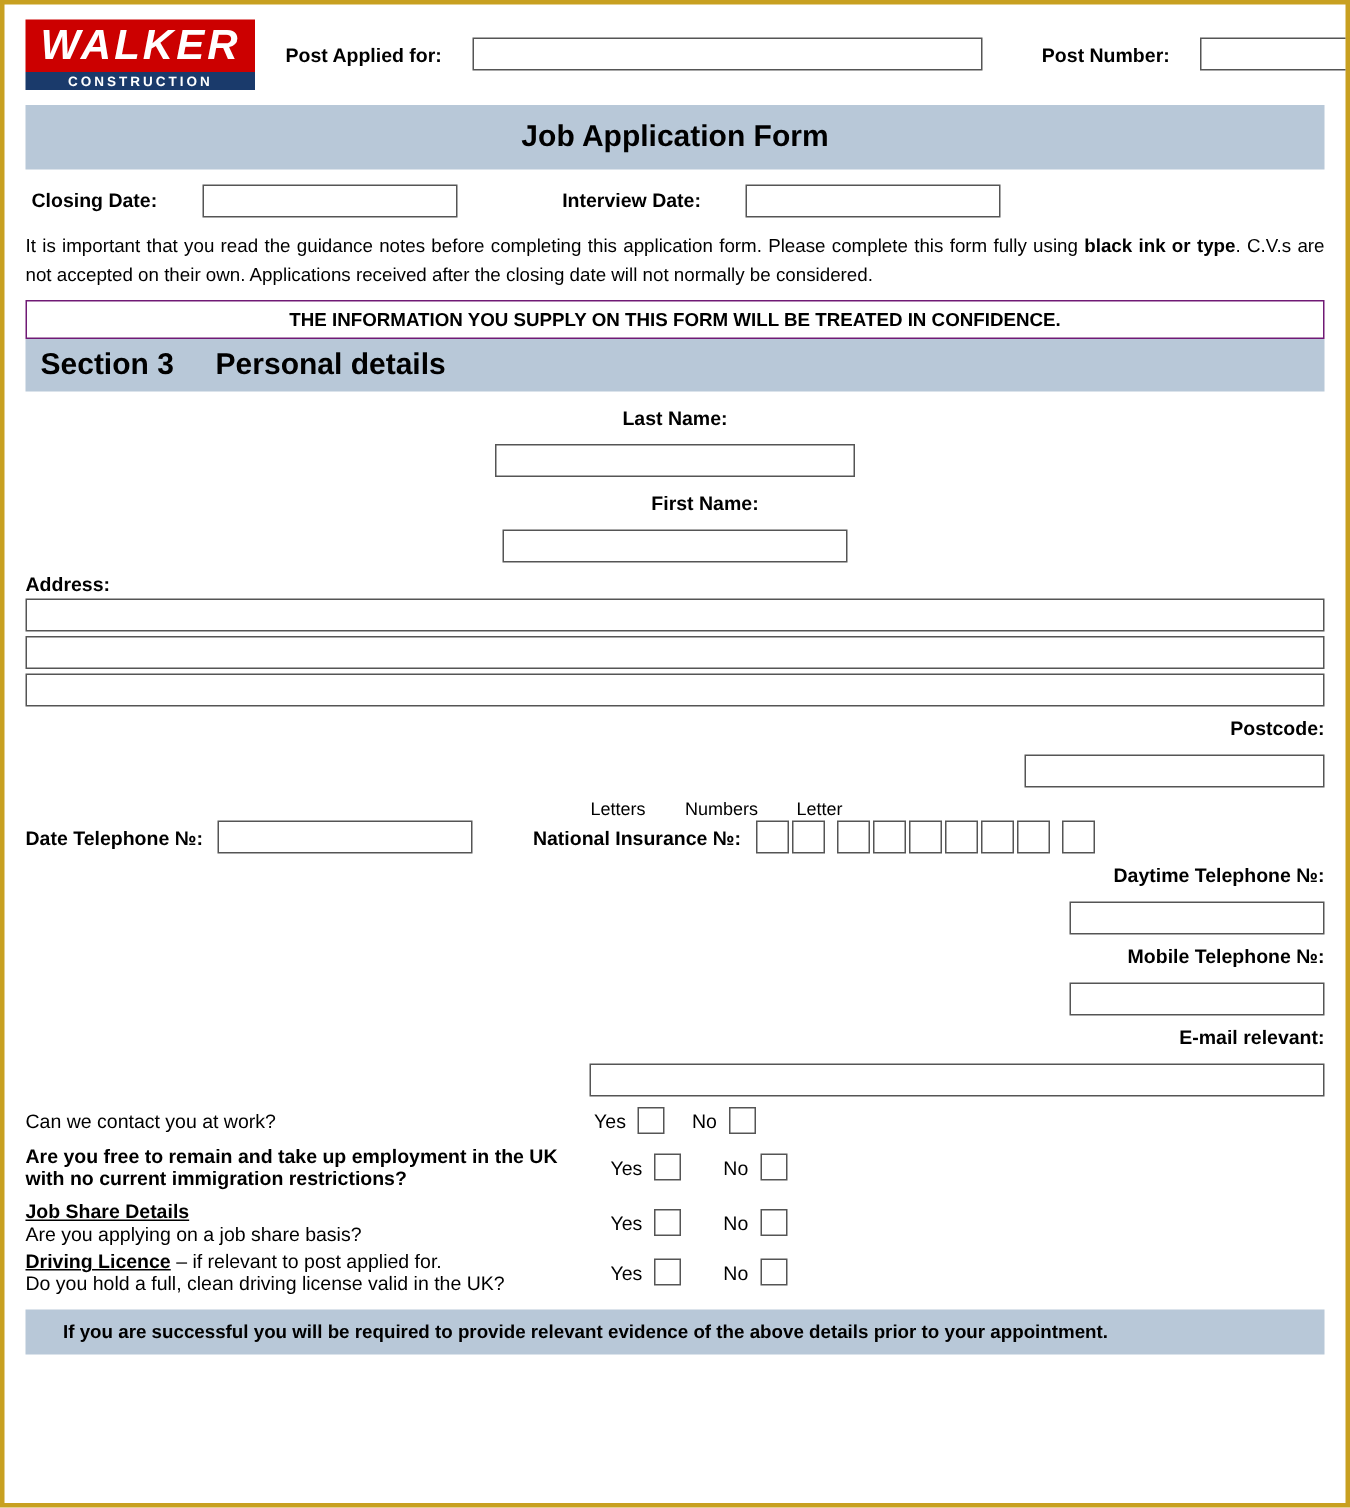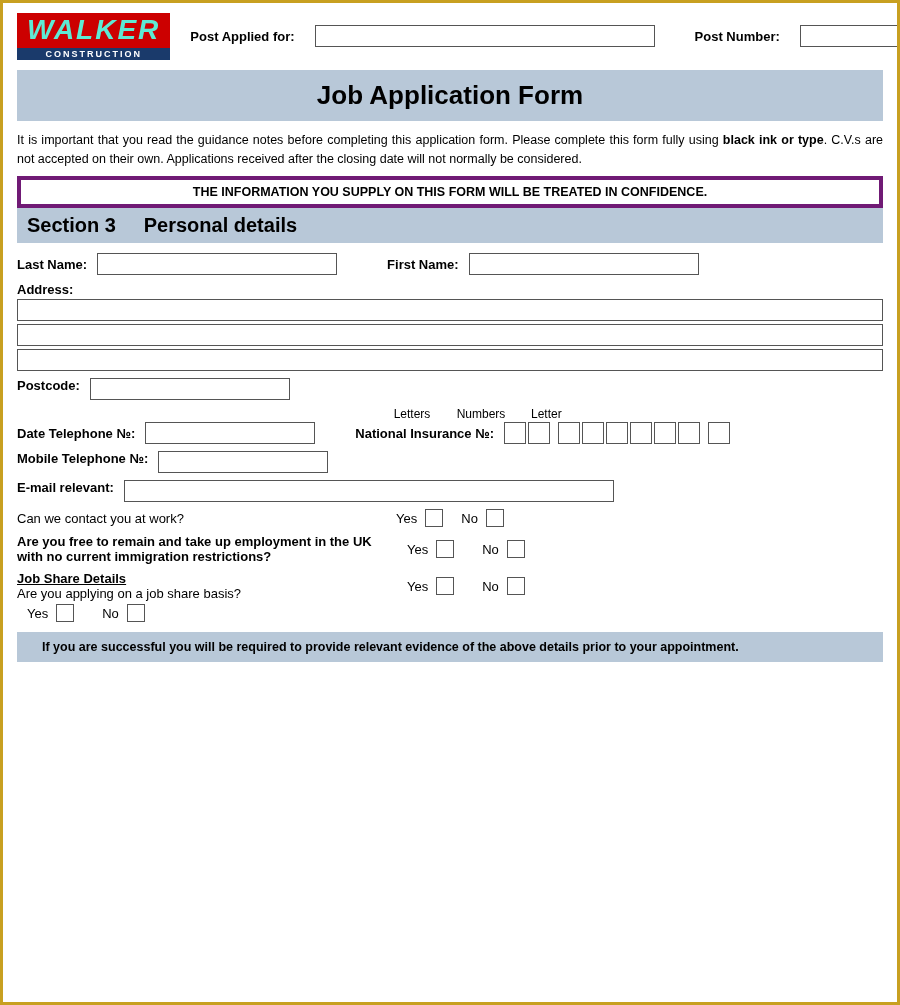--- a/index.html
+++ b/index.html
@@ -21,21 +21,21 @@
       margin-bottom: 10px;
     }
     .logo-box {
       display: flex;
       flex-direction: column;
       align-items: center;
       margin-right: 20px;
     }
     .logo-walker {
       background: #cc0000;
-      color: #5eead4;
+      color: #ffffff;
       font-size: 28px;
       font-weight: 900;
       font-style: italic;
       padding: 2px 10px;
       letter-spacing: 2px;
       line-height: 1.1;
     }
     .logo-construction {
       background: #1a3a6b;
       color: #fff;
@@ -62,21 +62,21 @@
       margin-left: 20px;
     }
     
     .title-bar {
       background: #b8c8d8;
       text-align: center;
       padding: 10px 0;
       margin-bottom: 10px;
     }
     .title-bar h1 {
-      font-size: 26px;
+      font-size: 20px;
       font-weight: bold;
       color: #000;
     }
     
     .dates-row {
       display: flex;
       align-items: center;
       gap: 30px;
       margin-bottom: 10px;
       padding-left: 4px;
@@ -95,57 +95,59 @@
       font-size: 12.5px;
       line-height: 1.5;
       margin-bottom: 8px;
       text-align: justify;
     }
     .info-text b {
       font-weight: bold;
     }
     
     .confidence-notice {
-      border: 4px solid #701a75;
+      border: 1px solid #701a75;
       padding: 5px 8px;
       text-align: center;
       font-weight: bold;
       font-size: 12.5px;
       margin-bottom: 0;
     }
     
     .section-header {
       background: #b8c8d8;
       padding: 6px 10px;
       font-size: 20px;
       font-weight: bold;
       margin-top: 0;
       margin-bottom: 10px;
     }
     
     .field-row {
       display: flex;
-      align-items: flex-start;
+      align-items: flex-end;
       margin-bottom: 7px;
       gap: 10px;
+      flex-direction: column;
     }
     .field-label {
       font-weight: bold;
       white-space: nowrap;
     }
     .field-input {
       border: 1px solid #555;
       height: 22px;
     }
     
     .name-row {
       display: flex;
       align-items: center;
       margin-bottom: 7px;
       gap: 10px;
+      flex-direction: column;
     }
     
     .address-section {
       margin-bottom: 7px;
     }
     .address-label {
       font-weight: bold;
       margin-bottom: 2px;
     }
     .address-line {
@@ -215,20 +217,26 @@
       <div class="field-input" style="width:340px;"></div>
       <span class="post-number-label">Post Number:</span>
       <div class="field-input" style="width:120px;"></div>
     </div>
   </div>
 
   <div class="title-bar">
     <h1>Job Application Form</h1>
   </div>
 
+  <div class="dates-row">
+    <label class="field-label">Closing Date:</label>
+    <div class="date-input"></div>
+    <label class="field-label" style="margin-left:40px;">Interview Date:</label>
+    <div class="date-input"></div>
+  </div>
 
   <p class="info-text">
     <span>It is important that you read the guidance notes before completing this application form. Please complete this form fully using </span><b>black ink or type</b><span>. C.V.s are not accepted on their own. Applications received after the closing date will not normally be considered.</span>
   </p>
 
   <div class="confidence-notice">THE INFORMATION YOU SUPPLY ON THIS FORM WILL BE TREATED IN CONFIDENCE.</div>
 
   <div class="section-header">
     <span>Section 3</span>&nbsp;&nbsp;&nbsp;&nbsp;
     <span>Personal details</span>
@@ -276,20 +284,24 @@
           <div class="ni-box"></div>
           <div class="ni-box"></div>
           <div class="ni-box"></div>
           <div style="width:4px;"></div>
           <div class="ni-box"></div>
         </div>
       </div>
     </div>
   </div>
 
+  <div class="field-row">
+    <span class="field-label">Daytime Telephone №:</span>
+    <div class="field-input" style="width:170px;"></div>
+  </div>
 
   <div class="field-row">
     <span class="field-label">Mobile Telephone №:</span>
     <div class="field-input" style="width:170px;"></div>
   </div>
 
   <div class="field-row">
     <span class="field-label">E-mail relevant:</span>
     <div class="field-input" style="width:490px;"></div>
   </div>
@@ -322,20 +334,26 @@
     </div>
     <div style="display:flex; align-items:center; gap:8px; margin-left:10px;">
       <span>Yes</span>
       <div class="checkbox-box"></div>
       <span style="margin-left:20px;">No</span>
       <div class="checkbox-box"></div>
     </div>
   </div>
 
   <div style="display:flex; align-items:center; margin-bottom:7px;">
+    <div style="flex:1; max-width:380px;">
+      <div>
+        <span style="text-decoration:underline; font-weight:bold;">Driving Licence</span><span> – if relevant to post applied for.</span>
+      </div>
+      <div>Do you hold a full, clean driving license valid in the UK?</div>
+    </div>
     <div style="display:flex; align-items:center; gap:8px; margin-left:10px;">
       <span>Yes</span>
       <div class="checkbox-box"></div>
       <span style="margin-left:20px;">No</span>
       <div class="checkbox-box"></div>
     </div>
   </div>
 
   <div class="footer-notice">
     <b>If you are successful you will be required to provide relevant evidence of the above details prior to your appointment.</b>

